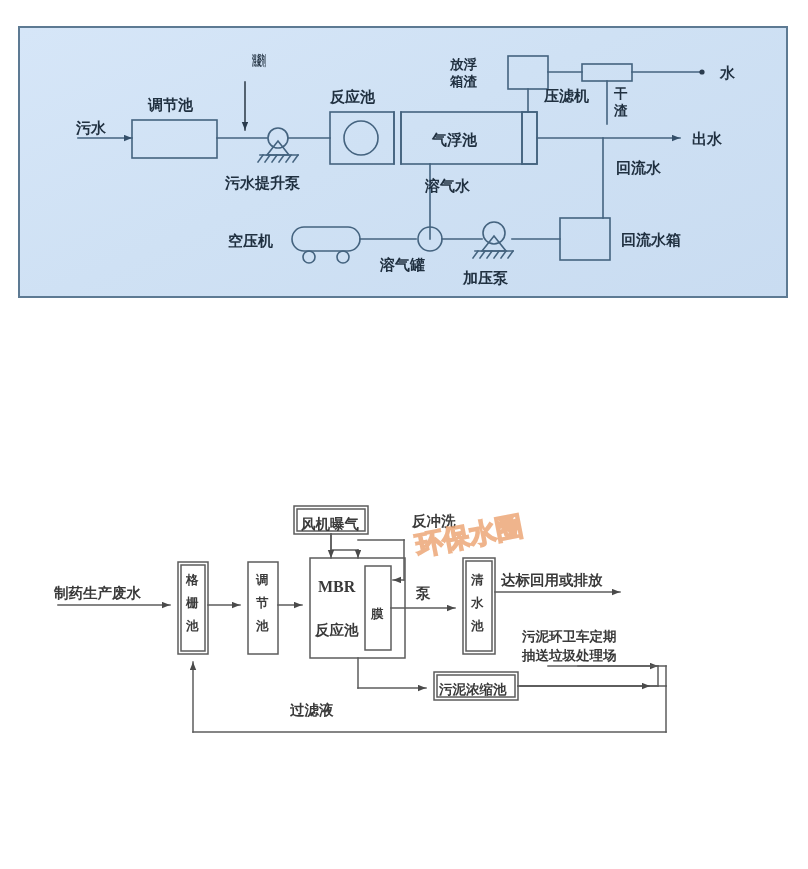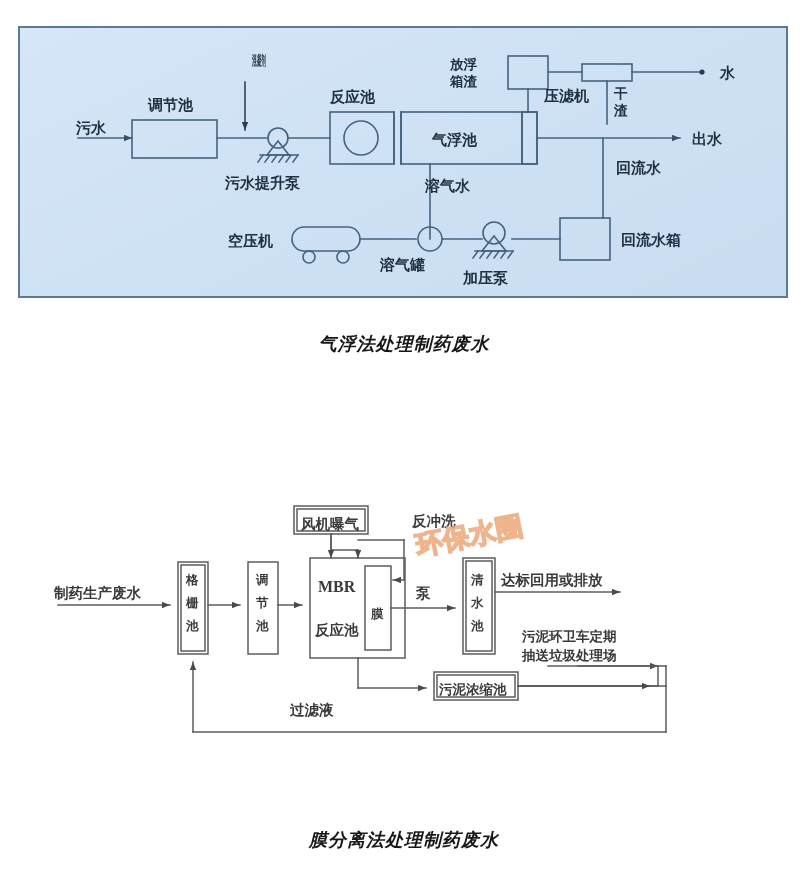--- a/index.html
+++ b/index.html
@@ -215,21 +215,20 @@
       <text class="lbl1" x="596" y="145">回流水</text>
       <text class="lbl1" x="601" y="217">回流水箱</text>
       <text class="lbl1" x="405" y="163">溶气水</text>
 
       <text class="lbl1" x="208" y="218">空压机</text>
       <text class="lbl1" x="360" y="242">溶气罐</text>
       <text class="lbl1" x="443" y="255">加压泵</text>
     </svg>
   </div>
 
-  <div class="caption" id="caption-1">气浮法处理制药废水</div>
 
   <div class="fig2-panel">
     <svg class="fig2-svg" width="770" height="300" viewBox="0 0 770 300">
       <defs>
         <marker id="arw2" markerWidth="9" markerHeight="9" refX="8" refY="3.2" orient="auto" markerUnits="userSpaceOnUse">
           <path d="M0,0 L8,3.2 L0,6.4 z" fill="#4a4a4a"></path>
         </marker>
       </defs>
       <g stroke="#5c5c5c" stroke-width="1.5" fill="none" stroke-linecap="square">
 
@@ -319,15 +318,14 @@
       <text class="lbl2m" x="504" y="161">污泥环卫车定期</text>
       <text class="lbl2m" x="504" y="180">抽送垃圾处理场</text>
 
       <text class="lbl2m" x="421" y="214">污泥浓缩池</text>
       <text class="lbl2" x="272" y="235">过滤液</text>
 
       <text class="wm" x="400" y="75" transform="rotate(-11 400 75)">环保水圈</text>
     </svg>
   </div>
 
-  <div class="caption" id="caption-2">膜分离法处理制药废水</div>
 
 </div>
 
 </body></html>

